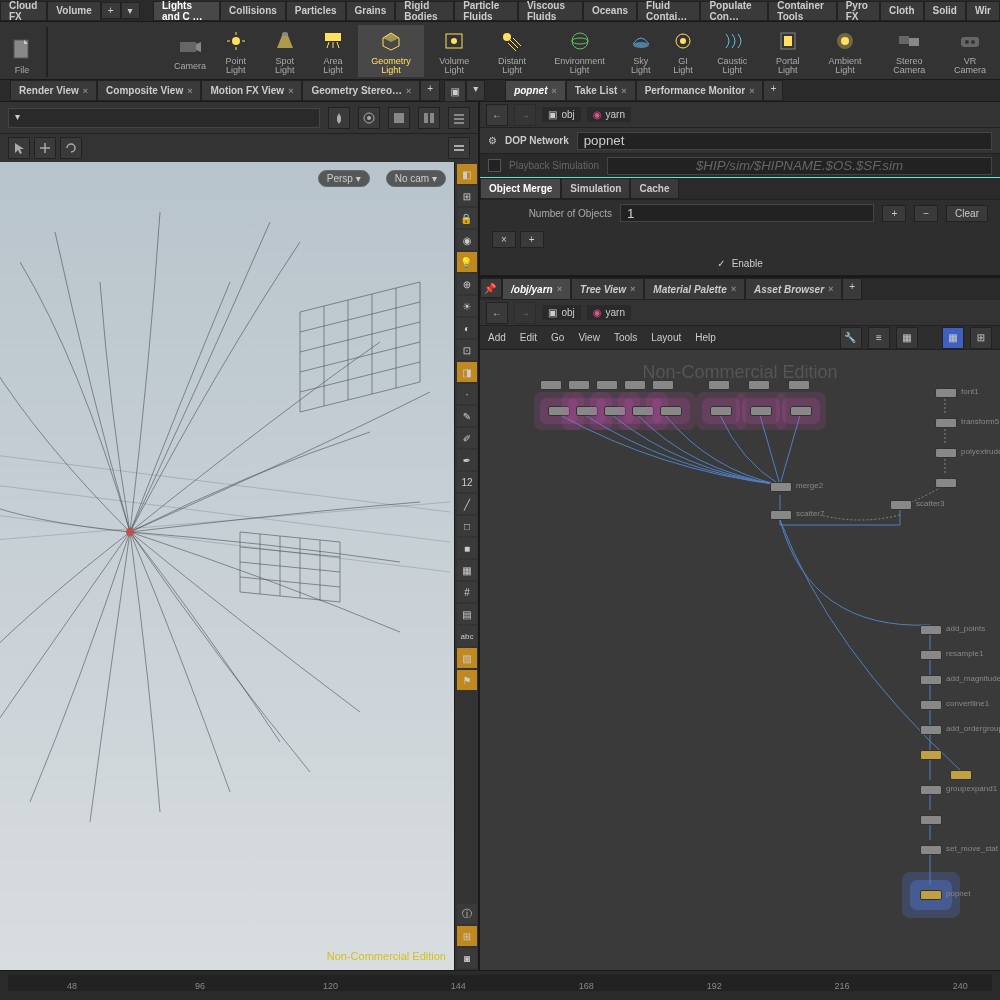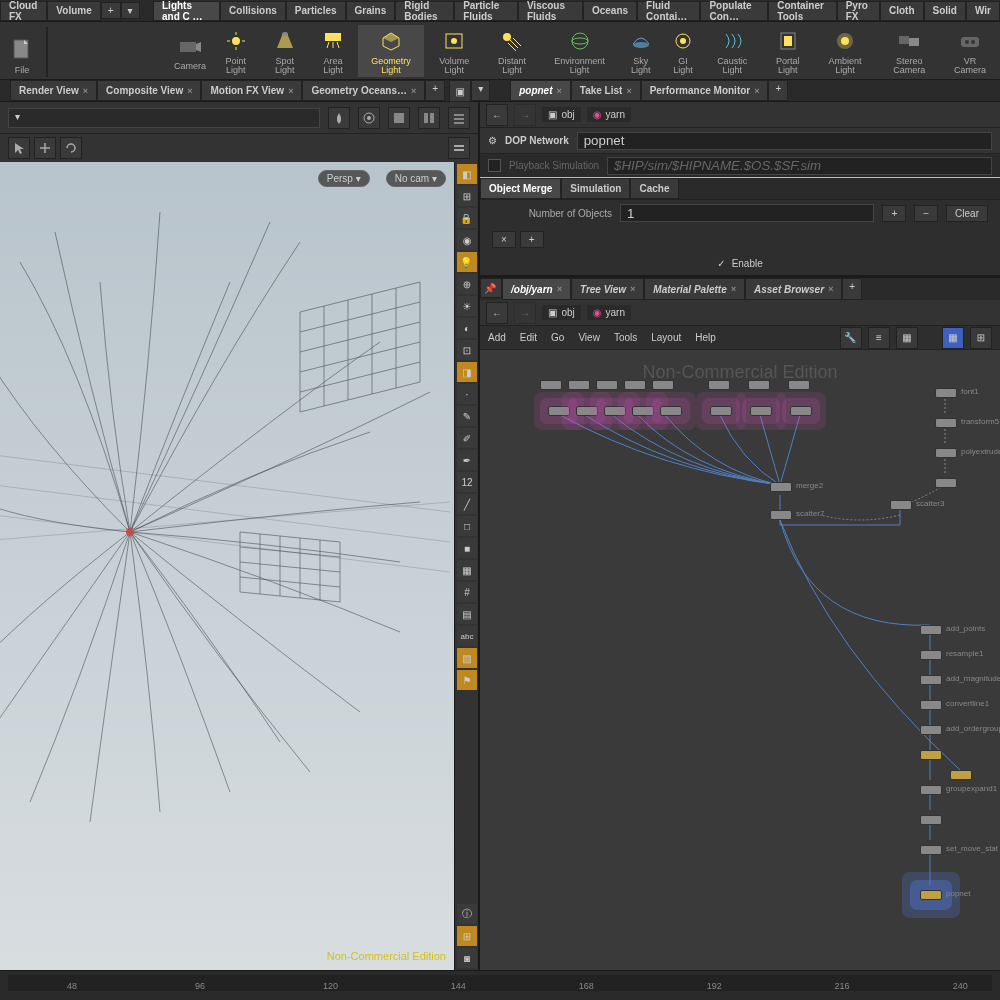--- a/index.html
+++ b/index.html
@@ -52,21 +52,21 @@
 
 .path-bar { height: 26px; background: #333; display: flex; align-items: center; padding: 0 6px; gap: 6px; border-bottom: 1px solid #222; }
 .path-segment { display: flex; align-items: center; gap: 4px; padding: 2px 6px; background: #2a2a2a; cursor: pointer; }
 
 .node-header { height: 26px; background: #333; display: flex; align-items: center; padding: 0 8px; gap: 8px; border-bottom: 1px solid #222; }
 .node-type-label { font-weight: bold; }
 .node-name-input { background: #222; border: 1px solid #444; padding: 2px 6px; color: #ccc; flex: 1; height: 18px; }
 
 .checkbox-row { height: 24px; background: #2a2a2a; display: flex; align-items: center; padding: 0 8px; gap: 8px; border-bottom: 1px solid #5eead4; }
 .checkbox { width: 13px; height: 13px; background: #222; border: 1px solid #555; }
-.path-input { background: #222; border: 1px solid #444; padding: 2px 6px; color: #666; flex: 1; height: 18px; font-style: italic; }
+.path-input { background: #222; border: 1px solid #444; padding: 2px 6px; color: #666; flex: 1; height: 18px; font-style: italic; text-align: center; }
 
 .param-tabs { height: 22px; display: flex; background: #2a2a2a; border-bottom: 1px solid #222; }
 .param-tabs .tab { font-size: 10px; }
 
 .param-row { height: 26px; display: flex; align-items: center; padding: 0 12px; gap: 8px; background: #2e2e2e; }
 .param-label { width: 120px; text-align: right; color: #aaa; }
 .param-input { background: #222; border: 1px solid #444; padding: 2px 6px; color: #ccc; flex: 1; height: 18px; }
 .small-btn { background: #3a3a3a; border: 1px solid #222; padding: 2px 8px; cursor: pointer; }
 
 .param-btns-row { height: 26px; display: flex; align-items: center; padding: 0 12px; gap: 4px; background: #2e2e2e; }
@@ -335,21 +335,21 @@
     </div>
   <div class="tab">
       <span>Composite View</span>
       <span class="close">×</span>
     </div>
   <div class="tab">
       <span>Motion FX View</span>
       <span class="close">×</span>
     </div>
   <div class="tab">
-      <span>Geometry Oceans…</span>
+      <span>Geometry Stereo…</span>
       <span class="close">×</span>
     </div>
   <div class="plus-btn">+</div>
   <div style="width:4px"></div>
   <div class="icon-btn">▣</div>
   <div class="plus-btn">▾</div>
   <div style="width:20px"></div>
   <div class="tab active">
       <span style="font-style:italic">popnet</span>
       <span class="close">×</span>

